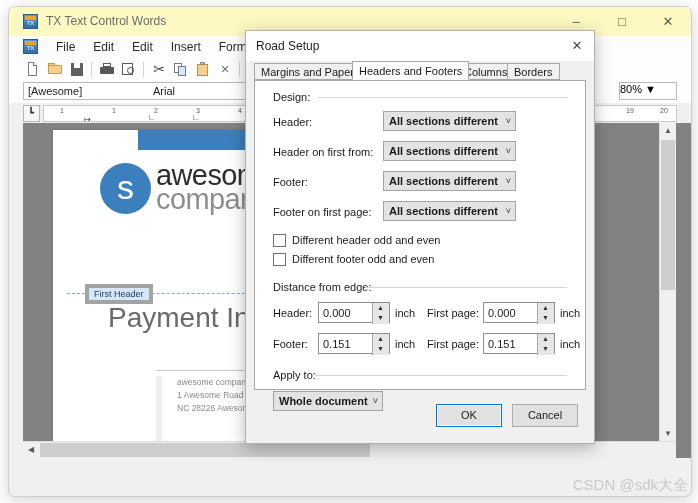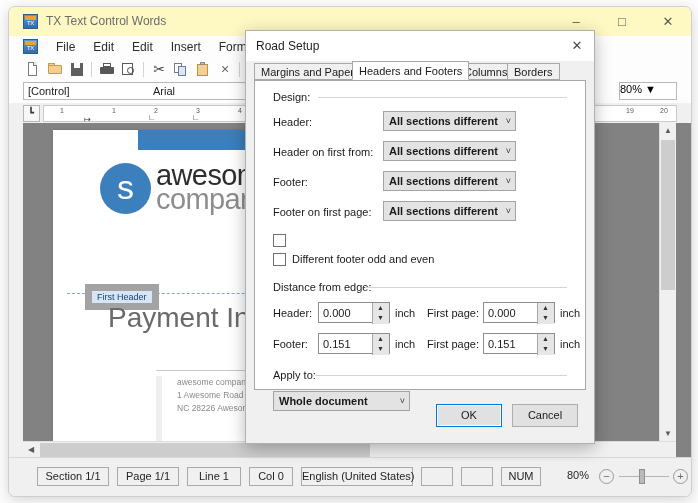--- a/index.html
+++ b/index.html
@@ -212,21 +212,21 @@
   .logo-t2{
     position:absolute;left:103px;top:53px;font-size:29px;color:#8d8d8d;
     font-family:"Liberation Sans", sans-serif;letter-spacing:-.6px;white-space:nowrap;
   }
   .hdr-divider{
     position:absolute;left:14px;right:14px;top:163px;height:0;
     border-top:1px dashed #7fa8d4;
   }
   .hdr-tag{
     position:absolute;left:32px;top:154px;padding:1px 5px;background:#d6e6f7;
-    border:7px solid #a3a3a3;font-size:9px;color:#20416b;
+    border:4px solid #a3a3a3;font-size:9px;color:#20416b;
   }
   .doc-title{
     position:absolute;left:55px;top:172px;font-size:28px;color:#6a6a6a;
     font-family:"Liberation Sans", sans-serif;white-space:nowrap;
   }
   .addr-rule{
     position:absolute;left:103px;top:240px;width:205px;height:0;border-top:1px solid #c8c8c8;
   }
   .addr-left{position:absolute;left:103px;top:246px;width:6px;bottom:60px;background:#efefef;}
   .addr-block{
@@ -417,21 +417,21 @@
         </div>
 
       <div class="tb-item" style="right:104px">
           <span class="ic ic-para"></span>
         </div>
       <div class="tb-sep" style="right:96px"></div>
     </div>
 
     <div class="toolbar2">
       <div class="combo" style="left:14px;width:140px">
-        <span class="cval">[Control]</span>
+        <span class="cval">[Awesome]</span>
         <span class="carrow">▼</span>
       </div>
       <div class="combo" style="left:140px;width:130px;border-left:none">
         <span class="cval">Arial</span>
       </div>
       <div class="zoom-combo">
         <span class="cval">80%</span>
         <span class="carrow">▼</span>
       </div>
     </div>
@@ -491,35 +491,20 @@
         <div class="sb-btn sb-down">▼</div>
       </div>
       <div class="hscroll">
         <div class="sb-btn sb-left">◀</div>
         <div class="sb-thumb"></div>
         <div class="sb-btn sb-right">▶</div>
       </div>
       <div class="corner-box"></div>
     </div>
 
-    <div class="statusbar">
-      <div class="sb-cell" style="left:28px;width:72px">Section 1/1</div>
-      <div class="sb-cell" style="left:108px;width:62px">Page 1/1</div>
-      <div class="sb-cell" style="left:178px;width:54px">Line 1</div>
-      <div class="sb-cell" style="left:240px;width:44px">Col 0</div>
-      <div class="sb-cell" style="left:292px;width:112px">English (United States)</div>
-      <div class="sb-cell" style="left:412px;width:32px"></div>
-      <div class="sb-cell" style="left:452px;width:32px"></div>
-      <div class="sb-cell" style="left:492px;width:40px">NUM</div>
-      <div class="sb-zoomlabel" style="left:558px">80%</div>
-      <div class="sb-minus" style="left:590px">−</div>
-      <div class="sb-slider-track" style="left:610px;width:50px"></div>
-      <div class="sb-slider-thumb" style="left:630px"></div>
-      <div class="sb-plus" style="left:664px">+</div>
-    </div>
   </div>
 
   <div class="dialog">
     <div class="dlg-title">
       <span class="t">Road Setup</span>
       <div class="dlg-close">✕</div>
     </div>
 
     <div class="dlg-body">
 
@@ -553,20 +538,21 @@
           <span class="a">˅</span>
         </div>
 
         <div class="fld-label" style="left:18px;top:125px">Footer on first page:</div>
         <div class="dd" style="left:128px;top:120px;width:133px">
           <span class="v">All sections different</span>
           <span class="a">˅</span>
         </div>
 
         <div class="cb" style="left:18px;top:153px"></div>
+        <div class="cb-label" style="left:37px;top:153px">Different header odd and even</div>
         <div class="cb" style="left:18px;top:172px"></div>
         <div class="cb-label" style="left:37px;top:172px">Different footer odd and even</div>
 
         <div class="grp-label" style="left:18px;top:200px">Distance from edge:</div>
         <div class="grp-line" style="left:110px;top:206px;right:18px"></div>
 
         <div class="fld-label" style="left:18px;top:226px">Header:</div>
         <div class="spin" style="left:63px;top:221px">
           <span class="sv">0.000</span>
           <span class="sbtns">
@@ -599,24 +585,25 @@
           <span class="sv">0.151</span>
           <span class="sbtns">
             <i class="up">▲</i>
             <i class="dn">▼</i>
           </span>
         </div>
         <div class="unit" style="left:305px;top:257px">inch</div>
 
         <div class="grp-label" style="left:18px;top:288px">Apply to:</div>
         <div class="grp-line" style="left:60px;top:294px;right:18px"></div>
-        <div class="dd" style="left:18px;top:310px;width:137px">
+        <div class="dd" style="left:18px;top:310px;width:110px">
           <span class="v">Whole document</span>
           <span class="a">˅</span>
         </div>
       </div>
 
       <div class="btn" style="right:16px;bottom:16px">Cancel</div>
       <div class="btn primary" style="right:92px;bottom:16px">OK</div>
     </div>
   </div>
 
+  <div class="watermark">CSDN @sdk大全</div>
 </div>
 
 </body></html>

